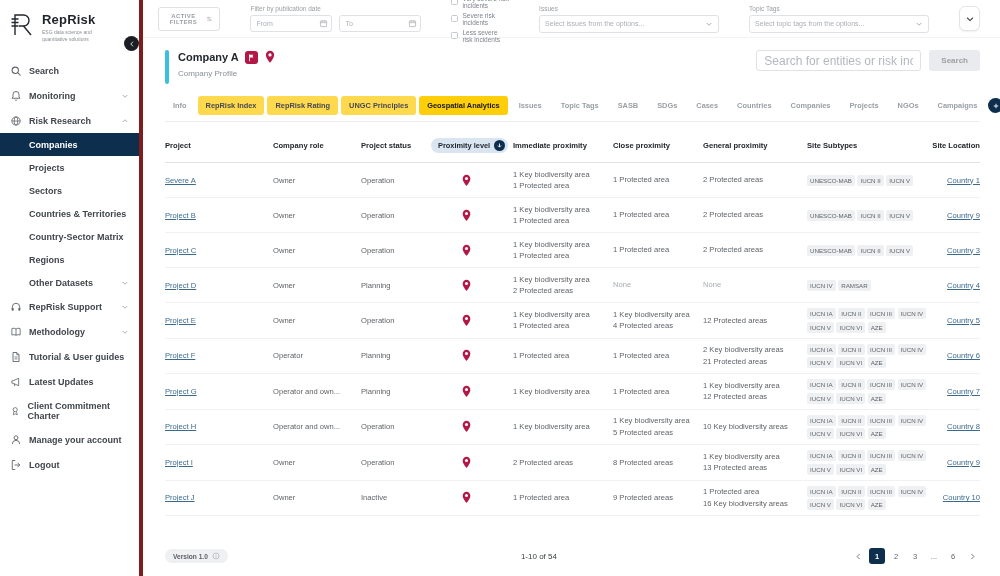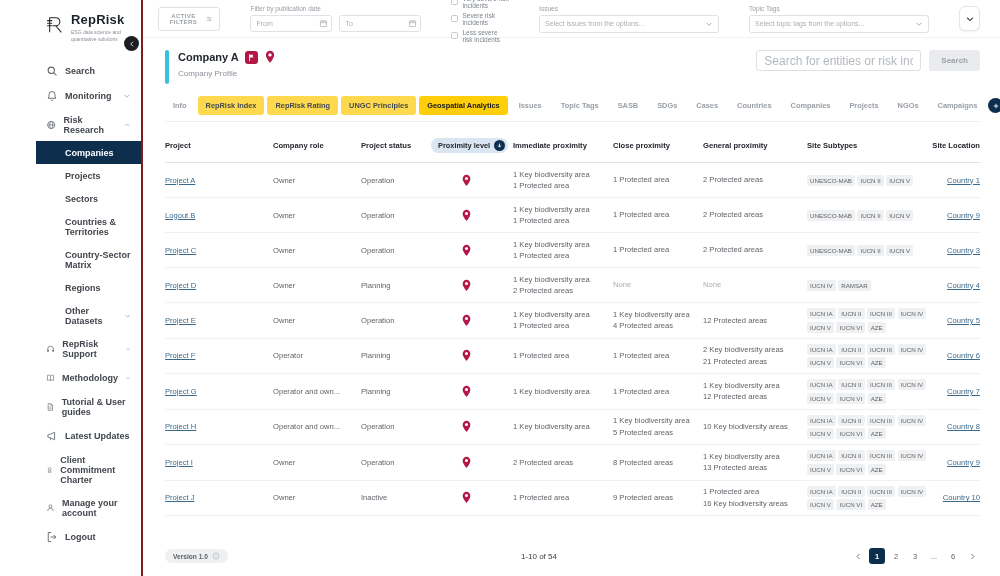--- a/index.html
+++ b/index.html
@@ -1,21 +1,21 @@
 <!DOCTYPE html>
 <html style="--navy: #0e2e4e; --yellow: #ffd94d; --yellow-active: #ffce0a; --red: #b21746; --cyan: #38c1df; --link: #3c6a8d;"><head>
 <meta charset="utf-8">
 <style>
   *{margin:0;padding:0;box-sizing:border-box;}
   html,body{width:1000px;height:576px;overflow:hidden;background:#fff;
     font-family:"Liberation Sans",sans-serif;color:#3c4043;}
   .app{display:flex;width:1000px;height:576px;position:relative;background:#fff;}
 
   
-  .sidebar{width:143px;min-width:143px;border-right:2px solid #7f1d1d;padding-top:10px;background:#fff;padding-left:36px;}
+  .sidebar{width:143px;min-width:143px;border-right:4px solid #7f1d1d;padding-top:10px;background:#fff;}
   .logo{display:flex;gap:6px;padding:2px 10px 10px;cursor:pointer;align-items:flex-start;}
   .logo-mark{width:26px;height:26px;display:inline-flex;}
   .brand{font-size:13px;font-weight:700;color:#1e2329;display:block;letter-spacing:.2px;}
   .tagline{display:block;font-size:5px;color:#8a8f98;width:60px;line-height:1.3;margin-top:2px;}
   .nav{display:flex;flex-direction:column;margin-top:6px;}
   .nav-item{display:flex;align-items:center;gap:7px;padding:6.5px 10px;font-size:9px;font-weight:700;color:#41464d;cursor:pointer;}
   .icon{display:inline-flex;align-items:center;justify-content:center;}
   .icon svg{width:100%;height:100%;display:block;}
   .nav-ic{width:12px;height:12px;color:#5c636b;}
   .chev{width:8px;height:8px;margin-left:auto;color:#9aa0a6;}
@@ -425,21 +425,21 @@
                 </span>
               </span></div>
             <div>Immediate proximity</div>
             <div>Close proximity</div>
             <div>General proximity</div>
             <div>Site Subtypes</div>
             <div class="col-right">Site Location</div>
           </div>
         <div class="tbody">
             <div class="trow">
-              <div><a class="plink">Project A</a></div>
+              <div><a class="plink">Severe A</a></div>
               <div>Owner</div>
               <div>Operation</div>
               <div class="pin-cell">
                 <span class="icon pin">
                   <svg viewBox="0 0 14 17">
                     <path d="M7 1C4.2 1 2 3.3 2 6.1 2 10 7 15.5 7 15.5S12 10 12 6.1C12 3.3 9.8 1 7 1z" fill="currentColor"></path>
                     <circle cx="7" cy="6" r="2" fill="#fff"></circle>
                   </svg>
                 </span>
               </div>
@@ -454,21 +454,21 @@
                 <div>2 Protected areas</div>
               </div>
               <div class="chips">
                 <span class="chip">UNESCO-MAB</span>
                 <span class="chip">IUCN II</span>
                 <span class="chip">IUCN V</span>
               </div>
               <div class="col-right"><a class="clink">Country 1</a></div>
             </div>
             <div class="trow">
-              <div><a class="plink">Logout B</a></div>
+              <div><a class="plink">Project B</a></div>
               <div>Owner</div>
               <div>Operation</div>
               <div class="pin-cell">
                 <span class="icon pin">
                   <svg viewBox="0 0 14 17">
                     <path d="M7 1C4.2 1 2 3.3 2 6.1 2 10 7 15.5 7 15.5S12 10 12 6.1C12 3.3 9.8 1 7 1z" fill="currentColor"></path>
                     <circle cx="7" cy="6" r="2" fill="#fff"></circle>
                   </svg>
                 </span>
               </div>

